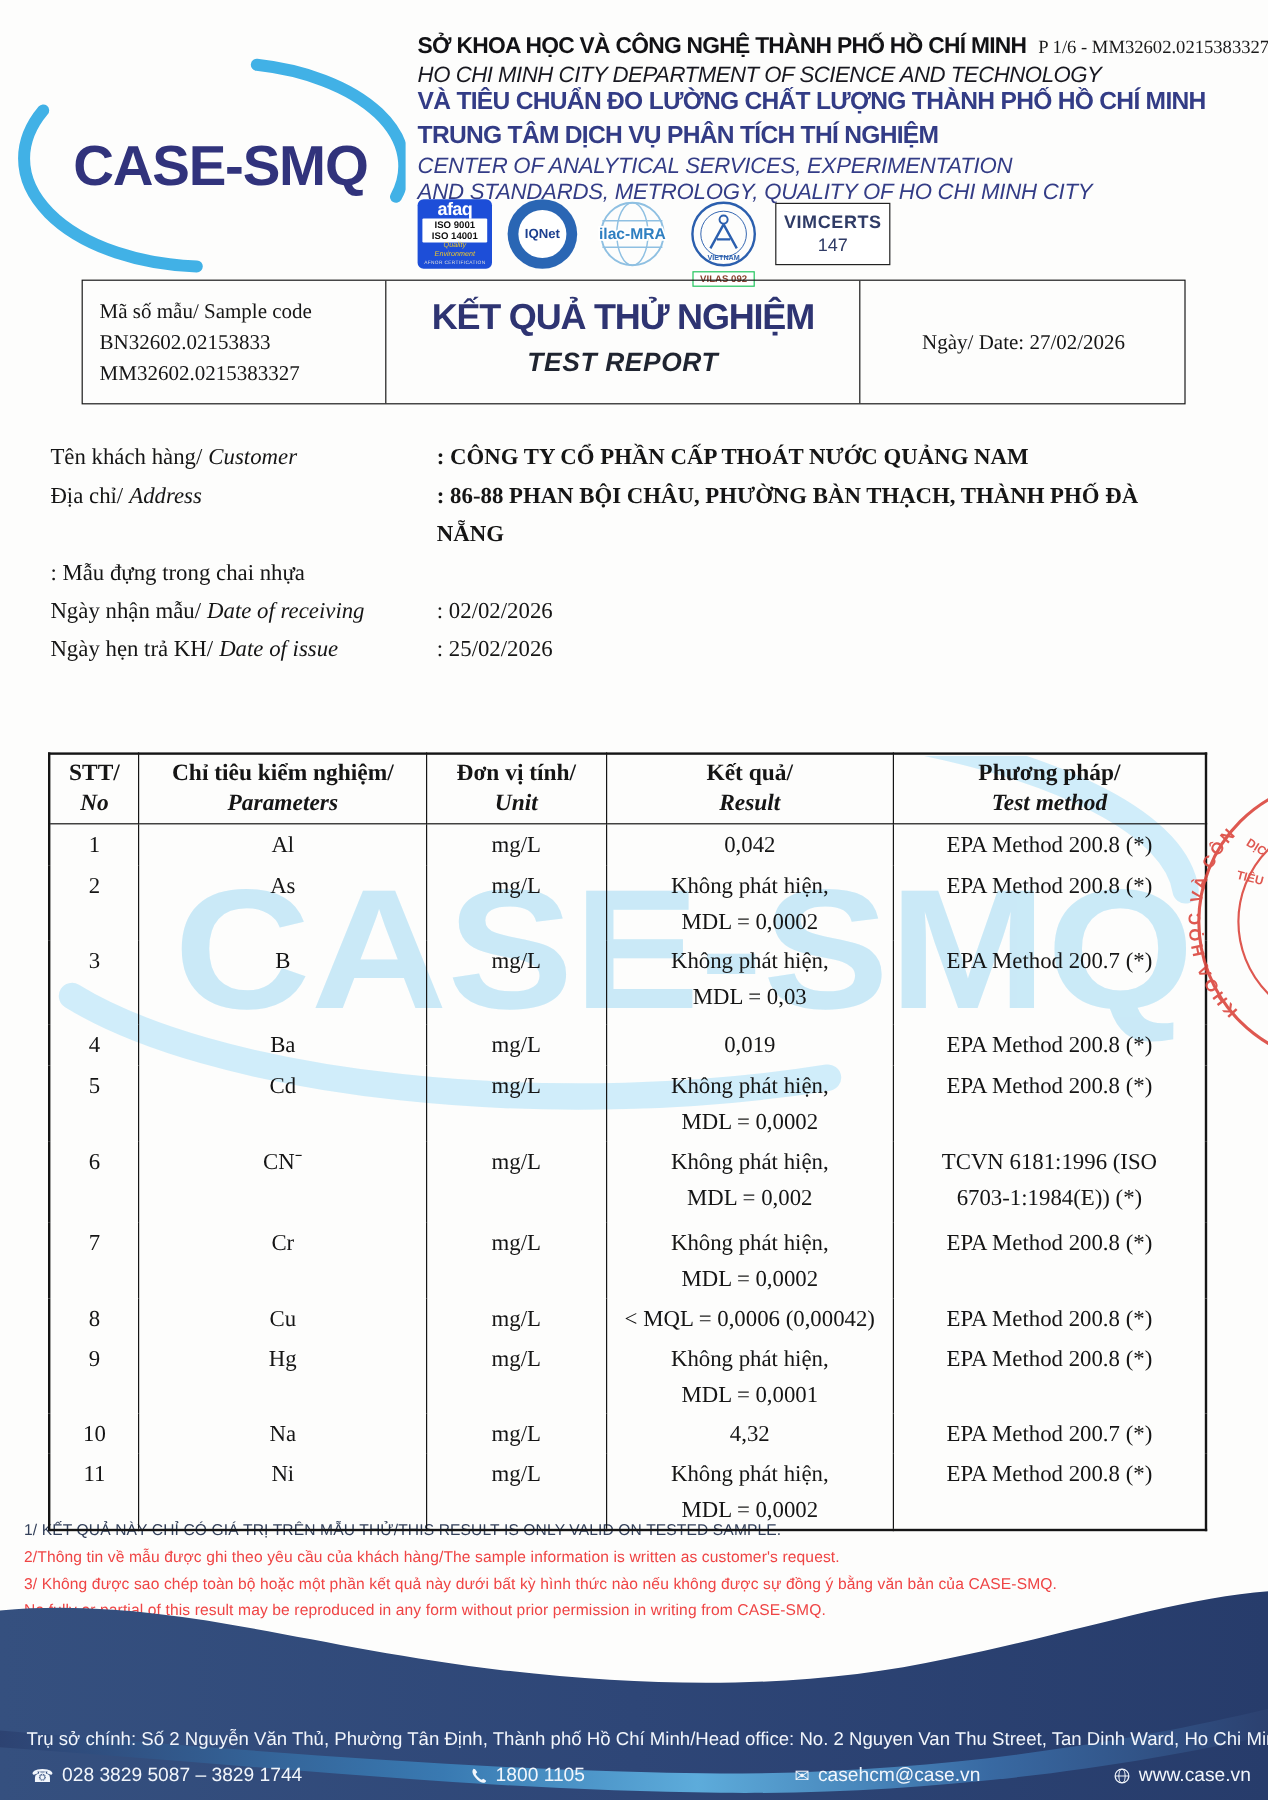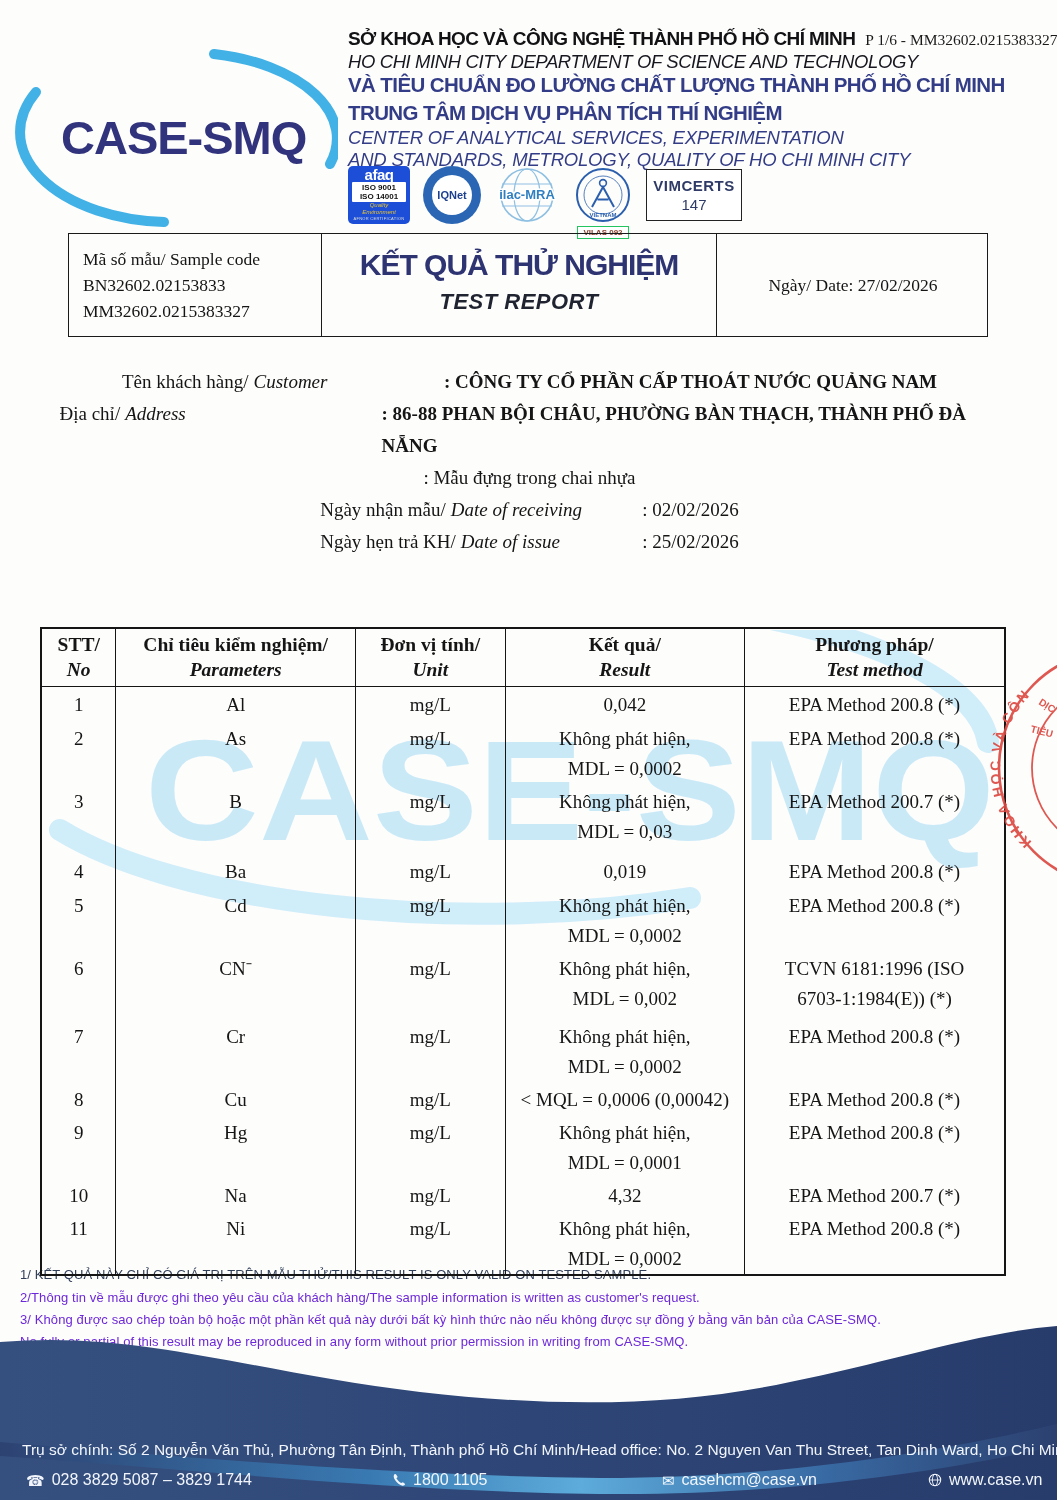--- a/index.html
+++ b/index.html
@@ -51,21 +51,21 @@
   .rb-cell:last-child { border-right:none; }
   .rb-code { padding:12px 0 0 14px; font-size:17.5px; line-height:26px; }
   .rb-title { text-align:center; padding-top:14px; }
   .rb-title .vn { font-family:"Liberation Sans", sans-serif; font-weight:bold; font-size:30px;
                   letter-spacing:-1px; color:#2e3472; }
   .rb-title .en { font-family:"Liberation Sans", sans-serif; font-style:italic; font-weight:bold;
                   font-size:22px; letter-spacing:0.5px; color:#1f2430; margin-top:7px; }
   .rb-date { display:flex; align-items:center; justify-content:center; font-size:17.5px; }
   
   .info { position:absolute; left:42px; top:366px; width:975px; font-size:19px; }
-  .info-row { display:flex; line-height:32px;justify-content:center; }
+  .info-row { display:flex; line-height:32px; }
   .info-label { width:322px; flex:none; }
   .info-label .it { font-style:italic; margin-left:5px; }
   .info-value { max-width:618px; }
   .vb { font-weight:bold; }
   
   .watermark { position:absolute; left:40px; top:630px; width:966px; height:618px; z-index:0; overflow:hidden; }
   
   table.tbl { position:absolute; left:40px; top:627px; width:966px; border-collapse:collapse;
               border:2.5px solid #151515; z-index:1; font-size:19px; background:transparent; }
   .tbl th { border-left:1.5px solid #151515; border-right:1.5px solid #151515;
@@ -73,21 +73,21 @@
   .tbl td { border-left:1.5px solid #151515; border-right:1.5px solid #151515;
             vertical-align:top; text-align:center; padding-top:3px; line-height:30px; }
   .tbl th .l1 { font-weight:bold; line-height:25px; }
   .tbl th .l2 { font-weight:bold; font-style:italic; line-height:25px; }
   tr.h32{height:32px} tr.h34{height:34px} tr.h58{height:58px} tr.h60{height:60px}
   tr.h68{height:68px} tr.h70{height:70px}
   
   .stamp { position:absolute; left:990px; top:628px; width:67px; height:300px; z-index:2; opacity:0.92; }
   
   .note { position:absolute; left:20px; font-family:"Liberation Sans", sans-serif; font-size:13px;
-          color:#6d28d9; letter-spacing:0.1px; }
+          color:#ef4444; letter-spacing:0.1px; }
   .note.n1 { top:1267px; color:#33405a; }
   .note.n2 { top:1290px; }
   .note.n3 { top:1312px; }
   .note.n4 { top:1334px; }
   
   .wave { position:absolute; left:0; top:1320px; width:1057px; height:180px; }
   .f-line1 { position:absolute; left:22px; top:1441px; width:1020px; color:#f2f6fc;
              font-family:"Liberation Sans", sans-serif; font-size:15.5px; white-space:nowrap; z-index:3; }
   .f-item { position:absolute; top:1471px; color:#f2f6fc; font-family:"Liberation Sans", sans-serif;
             font-size:16px; display:flex; align-items:center; gap:7px; z-index:3; }

